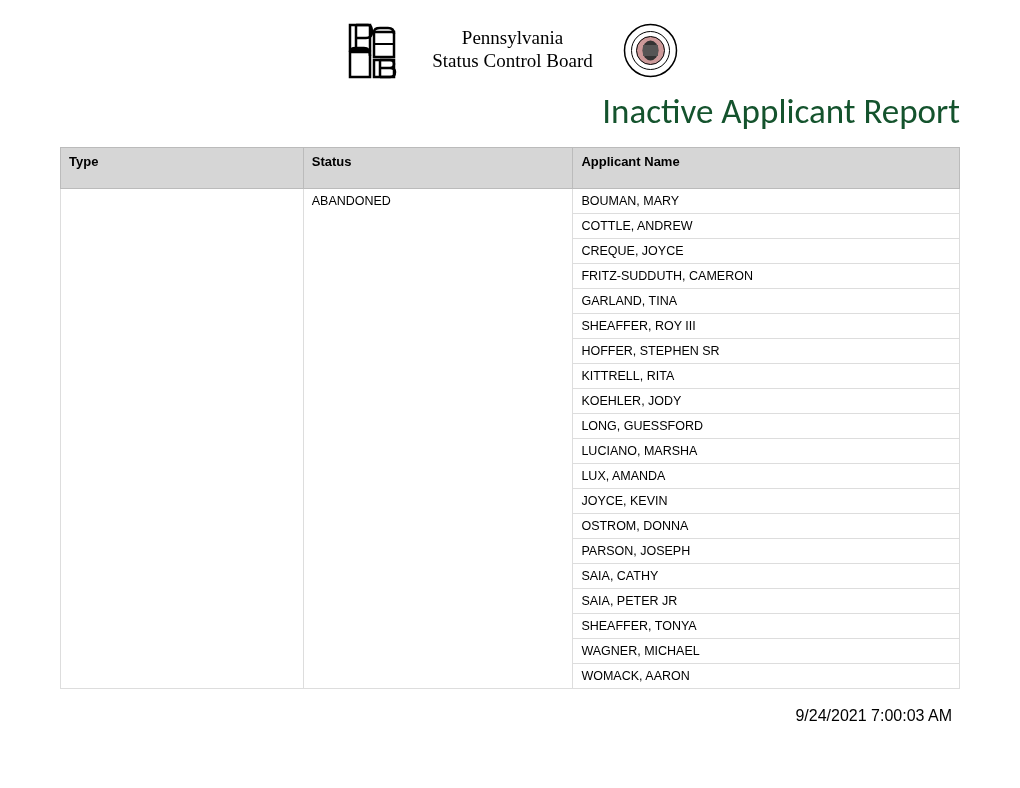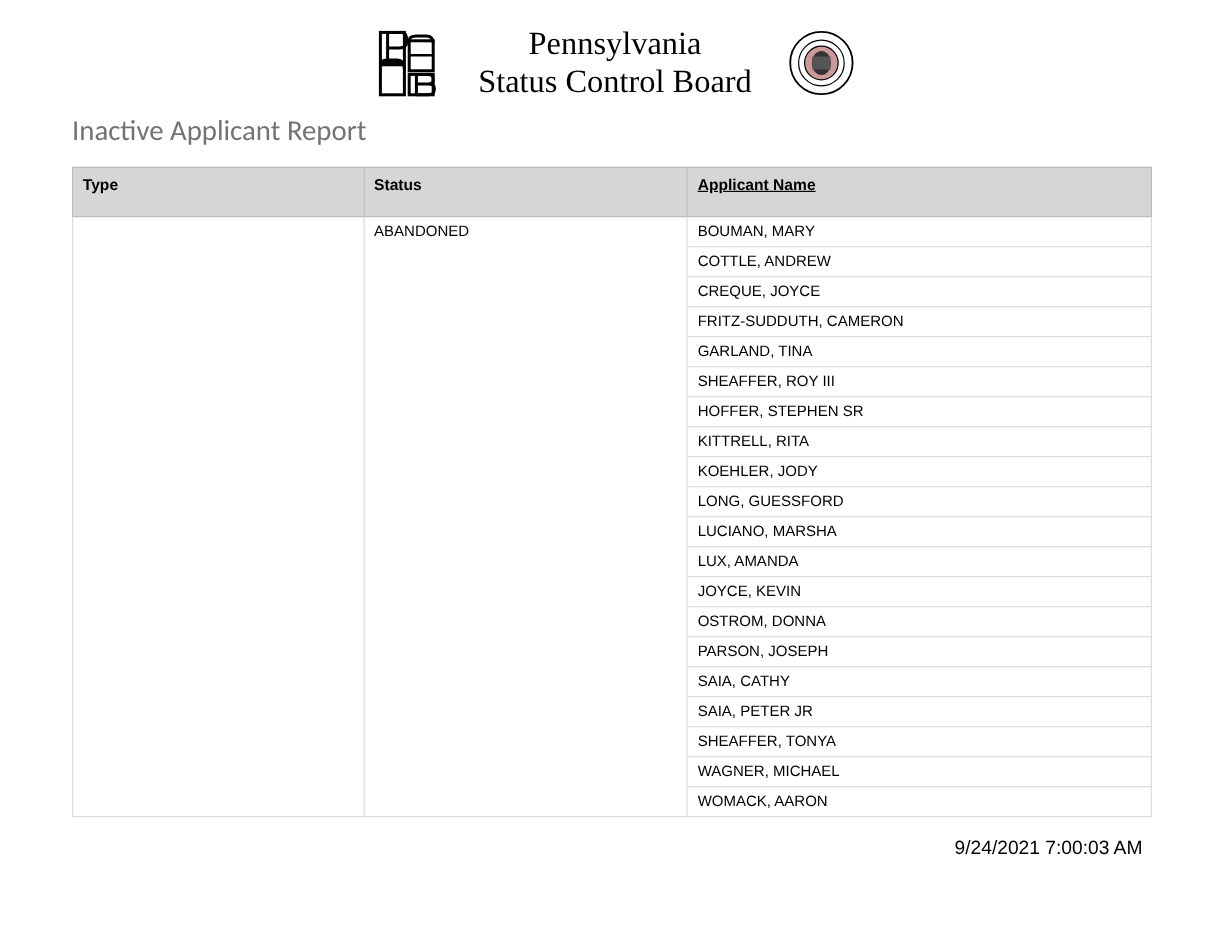--- a/index.html
+++ b/index.html
@@ -16,55 +16,55 @@
       justify-content: center;
       gap: 30px;
       margin-bottom: 10px;
     }
     .logo-pgcb {
       width: 60px;
       height: 60px;
     }
     .org-name {
       font-family: Georgia, 'Times New Roman', serif;
-      font-size: 27px;
+      font-size: 19px;
       text-align: center;
       line-height: 1.2;
       color: #000;
     }
     .seal {
       width: 55px;
       height: 55px;
     }
     .report-title {
-      text-align: left;
+      text-align: right;
       font-family: Calibri, Arial, sans-serif;
-      font-size: 24px;
+      font-size: 35px;
       font-weight: normal;
       margin: 8px 0 15px 0;
-      color: #737373;
+      color: #14532d;
     }
     .report-table {
       width: 100%;
       border-collapse: collapse;
       margin: 0 auto;
       font-size: 13px;
     }
     .report-table th {
       background: #d6d6d6;
       text-align: left;
       font-weight: bold;
       padding: 6px 8px;
       border: 1px solid #bbb;
       vertical-align: top;
       height: 28px;
     }
     .col-type { width: 27%; }
     .col-status { width: 30%; }
-    .col-name { width: 43%; text-decoration: underline; }
+    .col-name { width: 43%; }
     .report-table td {
       padding: 5px 8px;
       border: 1px solid #ddd;
       vertical-align: top;
       font-size: 12.5px;
     }
     .status-cell {
       font-weight: normal;
       border-bottom: none;
     }

